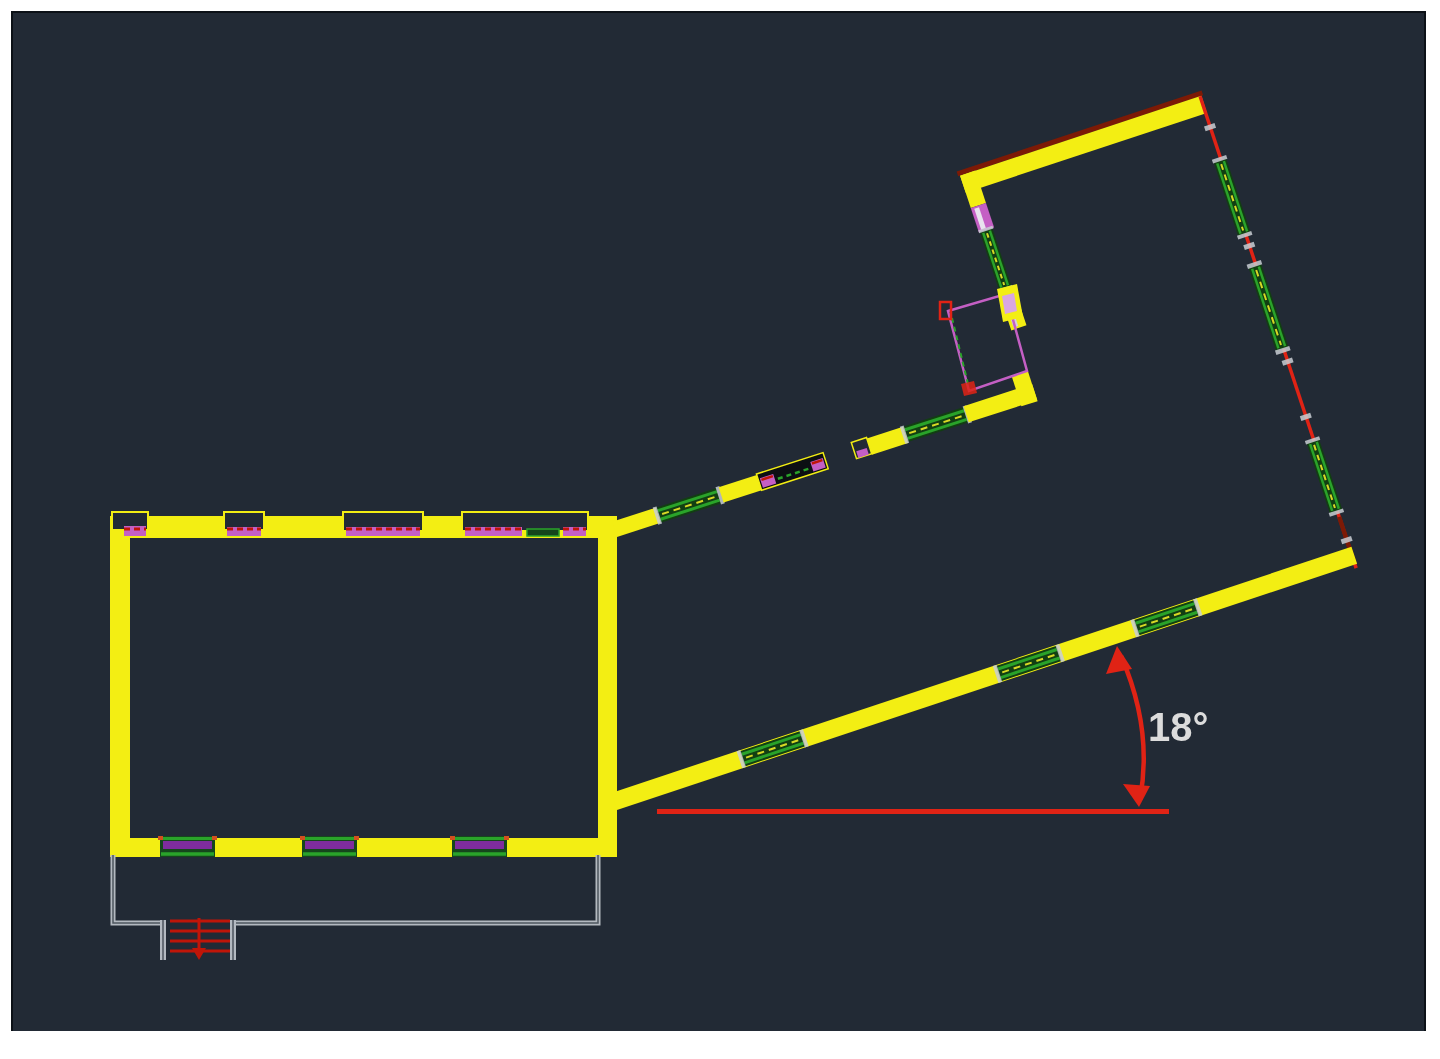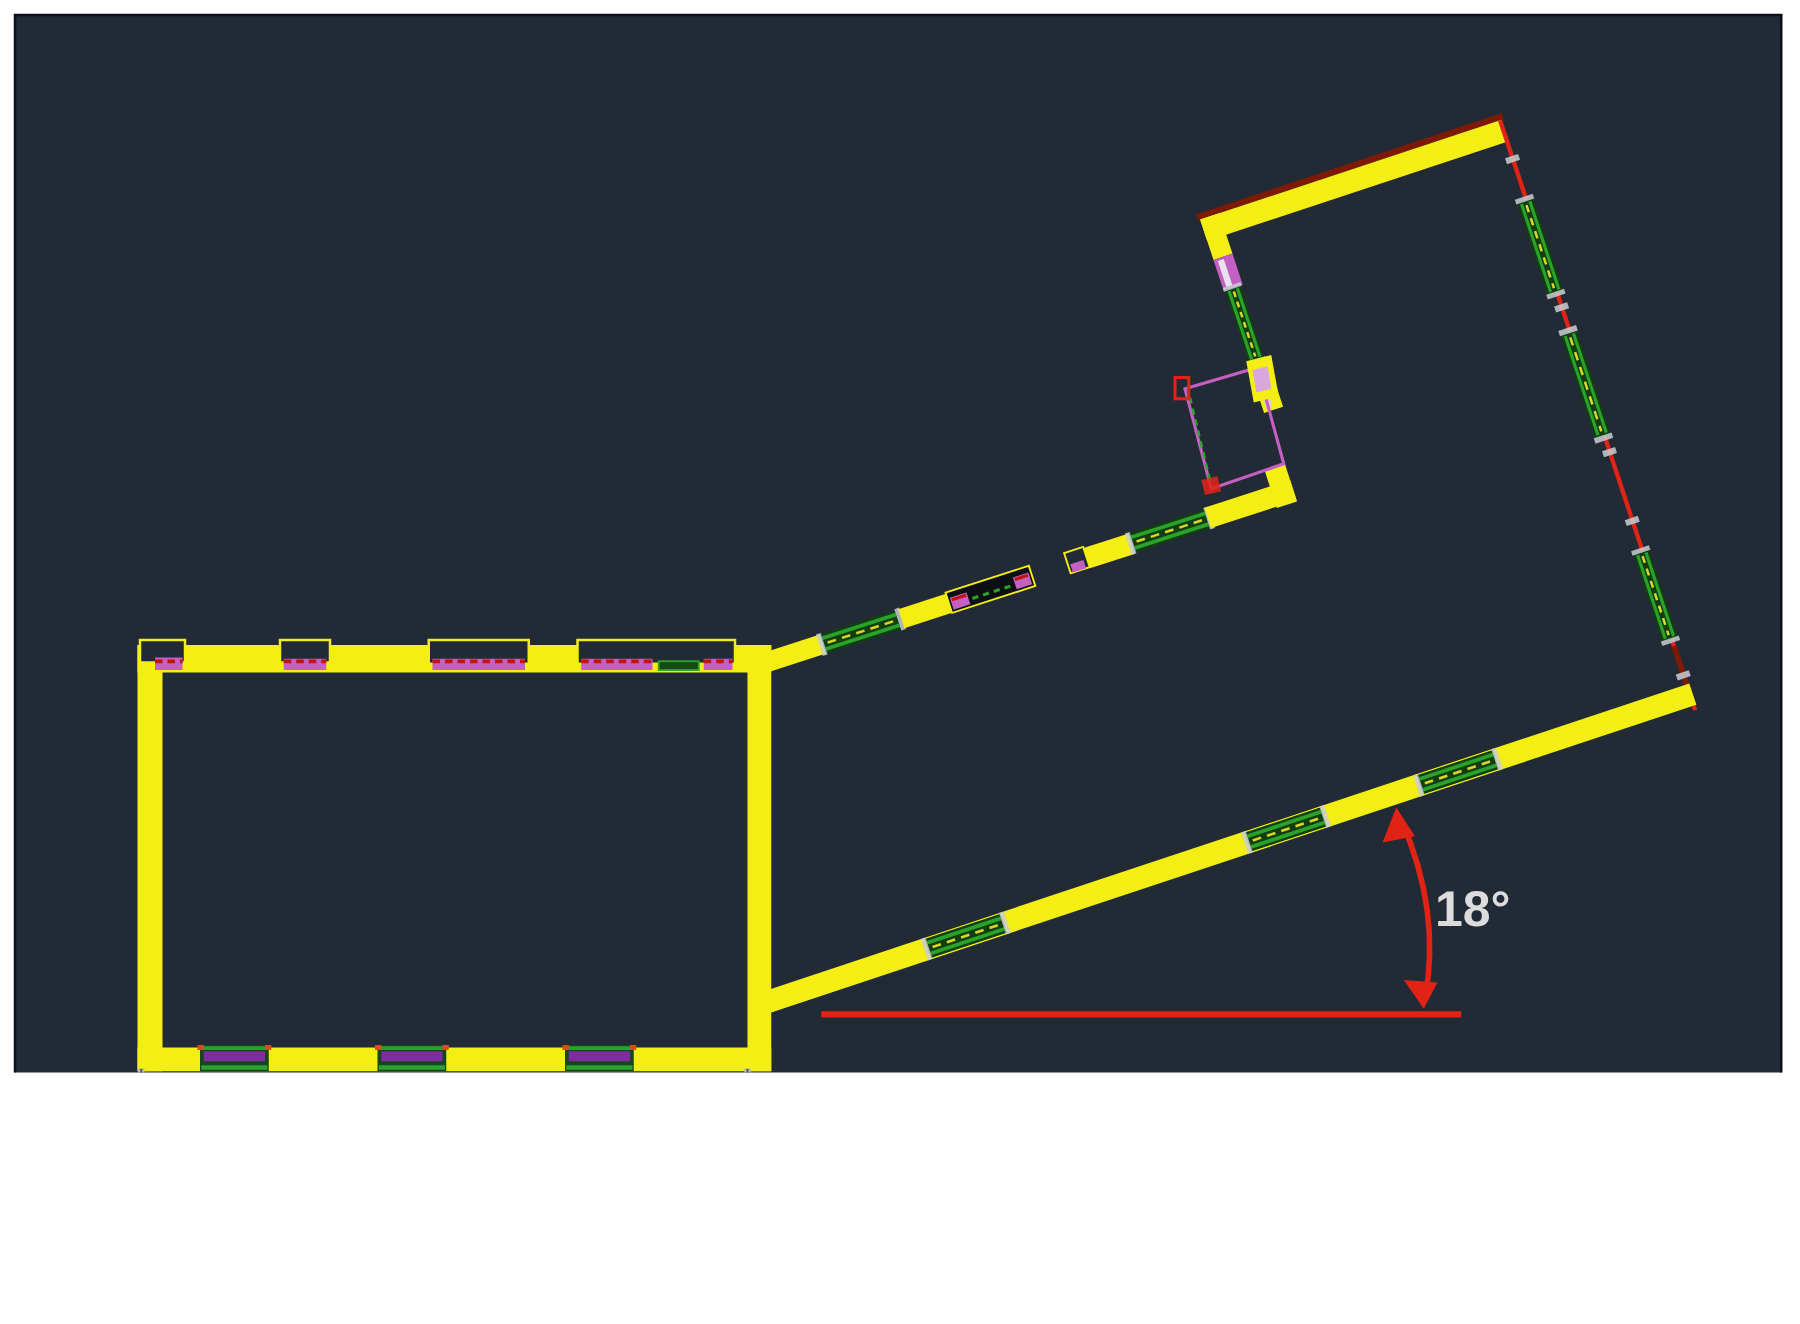--- a/index.html
+++ b/index.html
@@ -1,16 +1,16 @@
 <!DOCTYPE html>
 <html style="--c-wall_yellow: #f3ee13; --c-roof_dark_red: #7c1a06; --c-line_red: #e02315; --c-stair_red: #c01508; --c-window_green: #2aa32a; --c-window_fill_dark: #123f12; --c-window_fill_green: #15461c; --c-mullion_purple: #7e2c9e; --c-door_magenta: #c45fc4; --c-door_magenta_light: #d9a7e0; --c-deck_gray: #b3b9c0; --c-deck_gray_dark: #4d555e; --c-tick_white: #c9ced4; --c-label_text: #dcdcdc; --c-accent_orange: #d2501e; --c-glass_yellow: #d8d825; --c-canvas_bg: #222a35; --c-canvas_border: #0c1117;"><head>
 <meta charset="utf-8">
 <style>
   html,body{margin:0;padding:0;background:#fff;}
-  .page{width:1440px;height:858px;position:relative;background:#fff;
+  .page{width:1440px;height:1031px;position:relative;background:#fff;
         font-family:"Liberation Sans", sans-serif;}
   svg{display:block;}
   .wall{fill:var(--c-wall_yellow);}
   .roof{fill:var(--c-roof_dark_red);}
   .redline{fill:var(--c-line_red);}
   .greenln{stroke:var(--c-window_green);}
   .tick{fill:var(--c-tick_white);opacity:.85;}
   .dim-label{fill:var(--c-label_text);font-size:40px;font-weight:600;
              font-family:"Liberation Sans", sans-serif;}
 </style>

